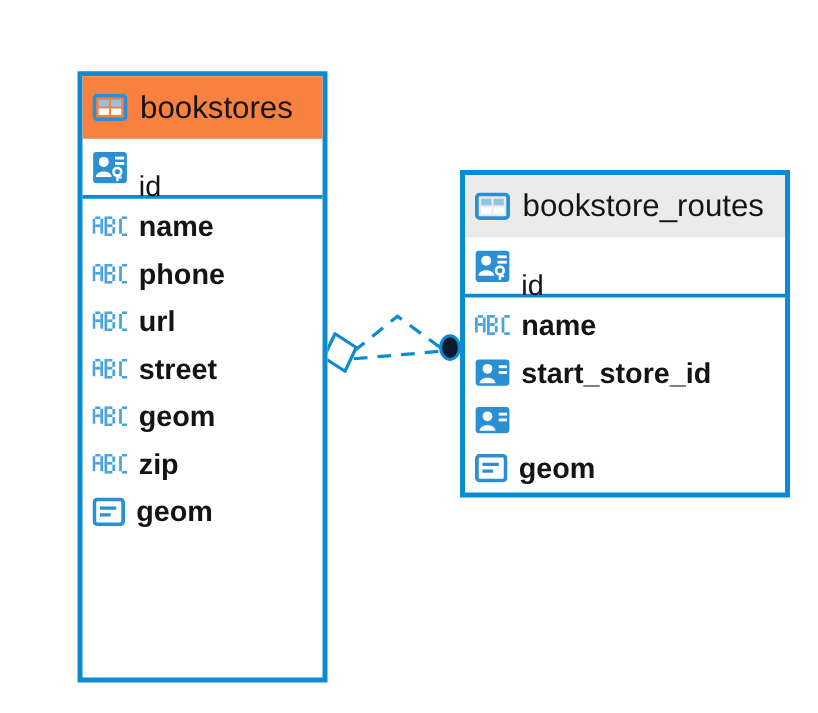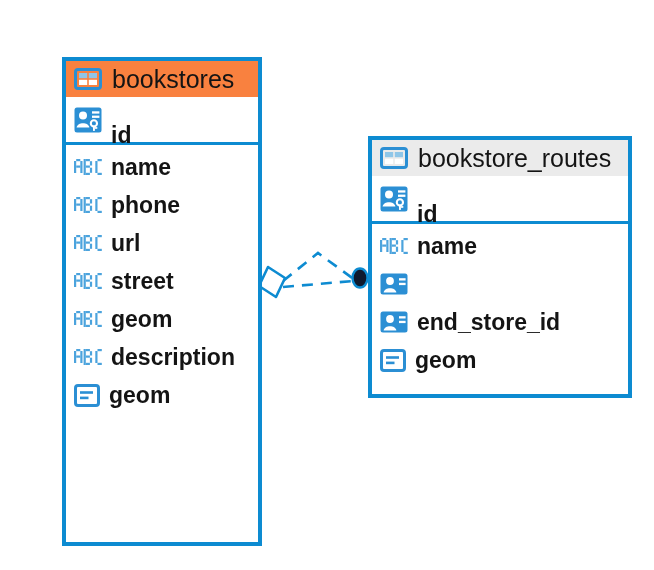--- a/index.html
+++ b/index.html
@@ -28,21 +28,21 @@
     position: absolute;
     box-sizing: border-box;
     border: 4px solid #0d8bd1;
     background: #ffffff;
   }
 
   .entity-header {
     display: flex;
     align-items: center;
     box-sizing: border-box;
-    height: 36px;
+    height: 50px;
     padding-left: 8px;
     gap: 10px;
   }
   .entity-header.selected { background: #f9813f; }
   .entity-header.normal   { background: #ebebeb; text-align: center; }
 
   .entity-title {
     font-size: 25px;
     color: #141414;
     line-height: 1;
@@ -64,21 +64,21 @@
     padding-left: 8px;
     box-sizing: border-box;
   }
   .field-name {
     font-size: 23px;
     color: #141414;
     line-height: 1;
     white-space: nowrap;
     font-weight: bold;
   }
-  .field-name.pk { font-weight: bold; margin-top: 32px; }
+  .field-name.pk { font-weight: normal; margin-top: 32px; }
 
   
   .icn {
     flex: 0 0 auto;
     display: block;
   }
   .icn-table { width: 28px; height: 22px; }
   .icn-pk    { width: 28px; height: 26px; }
   .icn-fk    { width: 28px; height: 22px; }
   .icn-abc   { width: 28px; height: 16px; }
@@ -240,41 +240,41 @@
             <rect x="15.9" y="2.2" width="2.2" height="4.3"></rect>
               <rect x="15.9" y="8.7" width="2.2" height="5.1"></rect>
             <rect x="21.3" y="2" width="2.2" height="12"></rect>
             <rect x="23.5" y="0" width="4.3" height="2.2"></rect>
               <rect x="23.5" y="13.8" width="4.3" height="2.2"></rect>
           </g>
         </svg>
         <span class="field-name">geom</span>
       </div>
 
-
-      <div class="field">
-        <svg class="icn icn-abc" viewBox="0 0 28 16">
-          <g fill="#4ba3dd">
-            <rect x="0" y="2" width="2.2" height="12"></rect>
-              <rect x="6.3" y="2" width="2.2" height="12"></rect>
-            <rect x="2.2" y="0" width="4.1" height="2.2"></rect>
-              <rect x="2.2" y="6.5" width="4.1" height="2.2"></rect>
-            <rect x="9.6" y="0" width="2.2" height="16"></rect>
-            <rect x="11.8" y="0" width="4.1" height="2.2"></rect>
-              <rect x="11.8" y="6.5" width="4.1" height="2.2"></rect>
-            <rect x="11.8" y="13.8" width="4.1" height="2.2"></rect>
-            <rect x="15.9" y="2.2" width="2.2" height="4.3"></rect>
-              <rect x="15.9" y="8.7" width="2.2" height="5.1"></rect>
-            <rect x="21.3" y="2" width="2.2" height="12"></rect>
-            <rect x="23.5" y="0" width="4.3" height="2.2"></rect>
-              <rect x="23.5" y="13.8" width="4.3" height="2.2"></rect>
-          </g>
-        </svg>
-        <span class="field-name">description</span>
-      </div>
+      <div class="field">
+        <svg class="icn icn-abc" viewBox="0 0 28 16">
+          <g fill="#4ba3dd">
+            <rect x="0" y="2" width="2.2" height="12"></rect>
+              <rect x="6.3" y="2" width="2.2" height="12"></rect>
+            <rect x="2.2" y="0" width="4.1" height="2.2"></rect>
+              <rect x="2.2" y="6.5" width="4.1" height="2.2"></rect>
+            <rect x="9.6" y="0" width="2.2" height="16"></rect>
+            <rect x="11.8" y="0" width="4.1" height="2.2"></rect>
+              <rect x="11.8" y="6.5" width="4.1" height="2.2"></rect>
+            <rect x="11.8" y="13.8" width="4.1" height="2.2"></rect>
+            <rect x="15.9" y="2.2" width="2.2" height="4.3"></rect>
+              <rect x="15.9" y="8.7" width="2.2" height="5.1"></rect>
+            <rect x="21.3" y="2" width="2.2" height="12"></rect>
+            <rect x="23.5" y="0" width="4.3" height="2.2"></rect>
+              <rect x="23.5" y="13.8" width="4.3" height="2.2"></rect>
+          </g>
+        </svg>
+        <span class="field-name">zip</span>
+      </div>
+
 
       <div class="field">
         <svg class="icn icn-geom" viewBox="0 0 26 23">
           <rect x="1.5" y="1.5" width="23" height="20" rx="2.5" ry="2.5" fill="#ffffff" stroke="#2b8fd4" stroke-width="3"></rect>
           <rect x="6" y="7.2" width="13" height="2.6" fill="#2b8fd4"></rect>
           <rect x="6" y="12.6" width="8.5" height="2.6" fill="#2b8fd4"></rect>
         </svg>
         <span class="field-name">geom</span>
       </div>
 
@@ -334,31 +334,31 @@
       </div>
 
       <div class="field">
         <svg class="icn icn-fk" viewBox="0 0 28 22">
           <rect x="0.5" y="0.5" width="27" height="21" rx="2.5" ry="2.5" fill="#2b8fd4"></rect>
           <circle cx="10" cy="8" r="3.9" fill="#ffffff"></circle>
           <path d="M 3.6 19.6 C 4.4 13.8 15.6 13.8 16.4 19.6 Z" fill="#ffffff"></path>
           <rect x="19" y="5.2" width="6.6" height="2.3" fill="#ffffff"></rect>
           <rect x="19" y="9.8" width="6.6" height="2.3" fill="#ffffff"></rect>
         </svg>
+        <span class="field-name">start_store_id</span>
       </div>
 
       <div class="field">
         <svg class="icn icn-fk" viewBox="0 0 28 22">
           <rect x="0.5" y="0.5" width="27" height="21" rx="2.5" ry="2.5" fill="#2b8fd4"></rect>
           <circle cx="10" cy="8" r="3.9" fill="#ffffff"></circle>
           <path d="M 3.6 19.6 C 4.4 13.8 15.6 13.8 16.4 19.6 Z" fill="#ffffff"></path>
           <rect x="19" y="5.2" width="6.6" height="2.3" fill="#ffffff"></rect>
           <rect x="19" y="9.8" width="6.6" height="2.3" fill="#ffffff"></rect>
         </svg>
-        <span class="field-name">end_store_id</span>
       </div>
 
       <div class="field">
         <svg class="icn icn-geom" viewBox="0 0 26 23">
           <rect x="1.5" y="1.5" width="23" height="20" rx="2.5" ry="2.5" fill="#ffffff" stroke="#2b8fd4" stroke-width="3"></rect>
           <rect x="6" y="7.2" width="13" height="2.6" fill="#2b8fd4"></rect>
           <rect x="6" y="12.6" width="8.5" height="2.6" fill="#2b8fd4"></rect>
         </svg>
         <span class="field-name">geom</span>
       </div>

